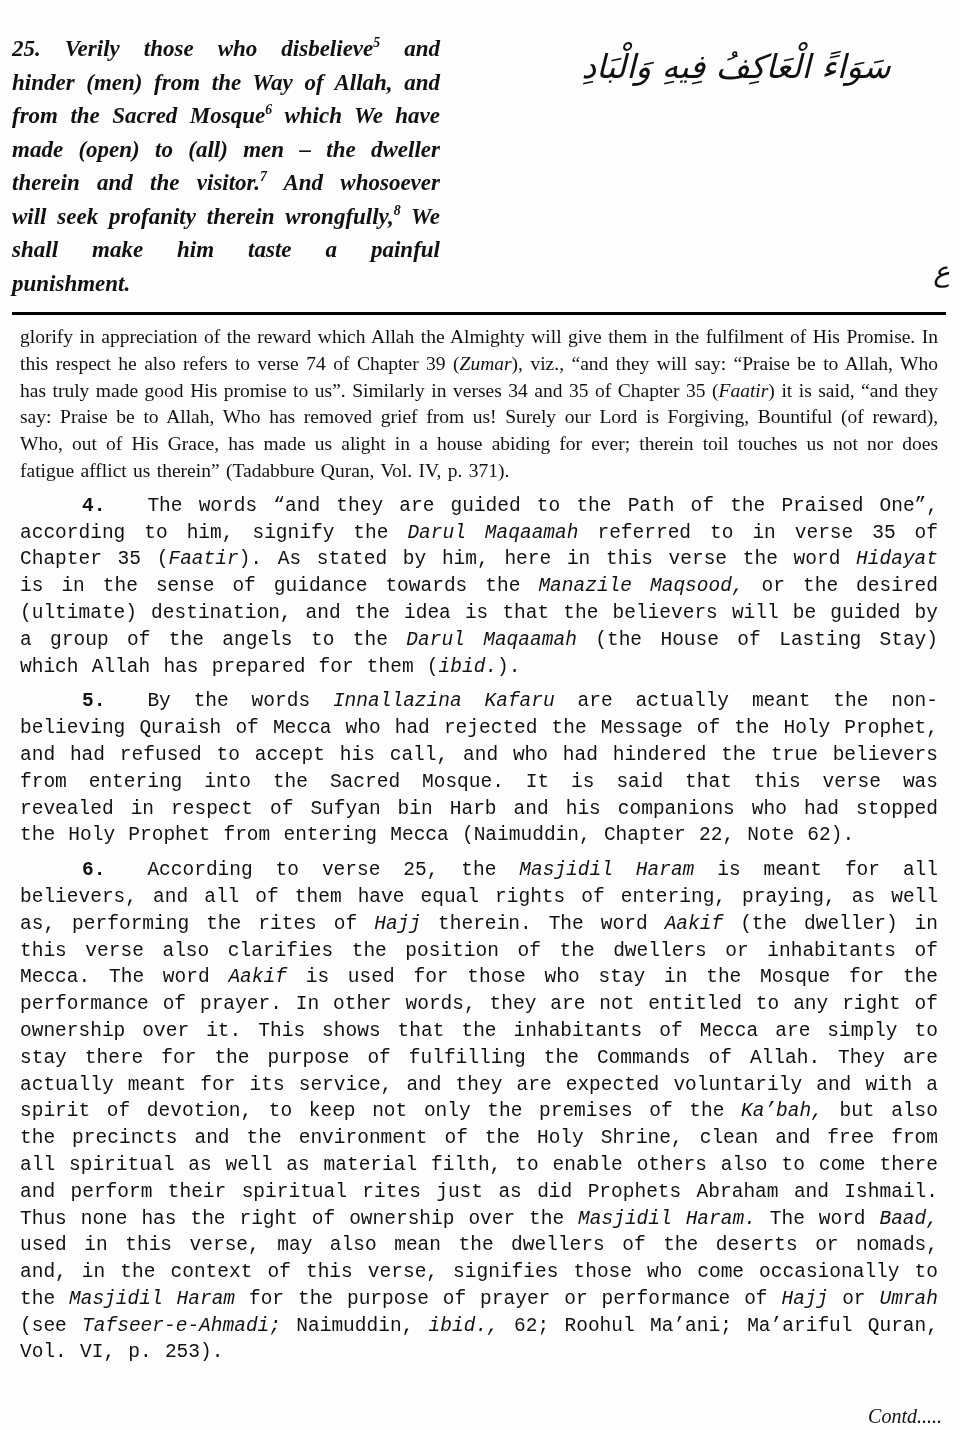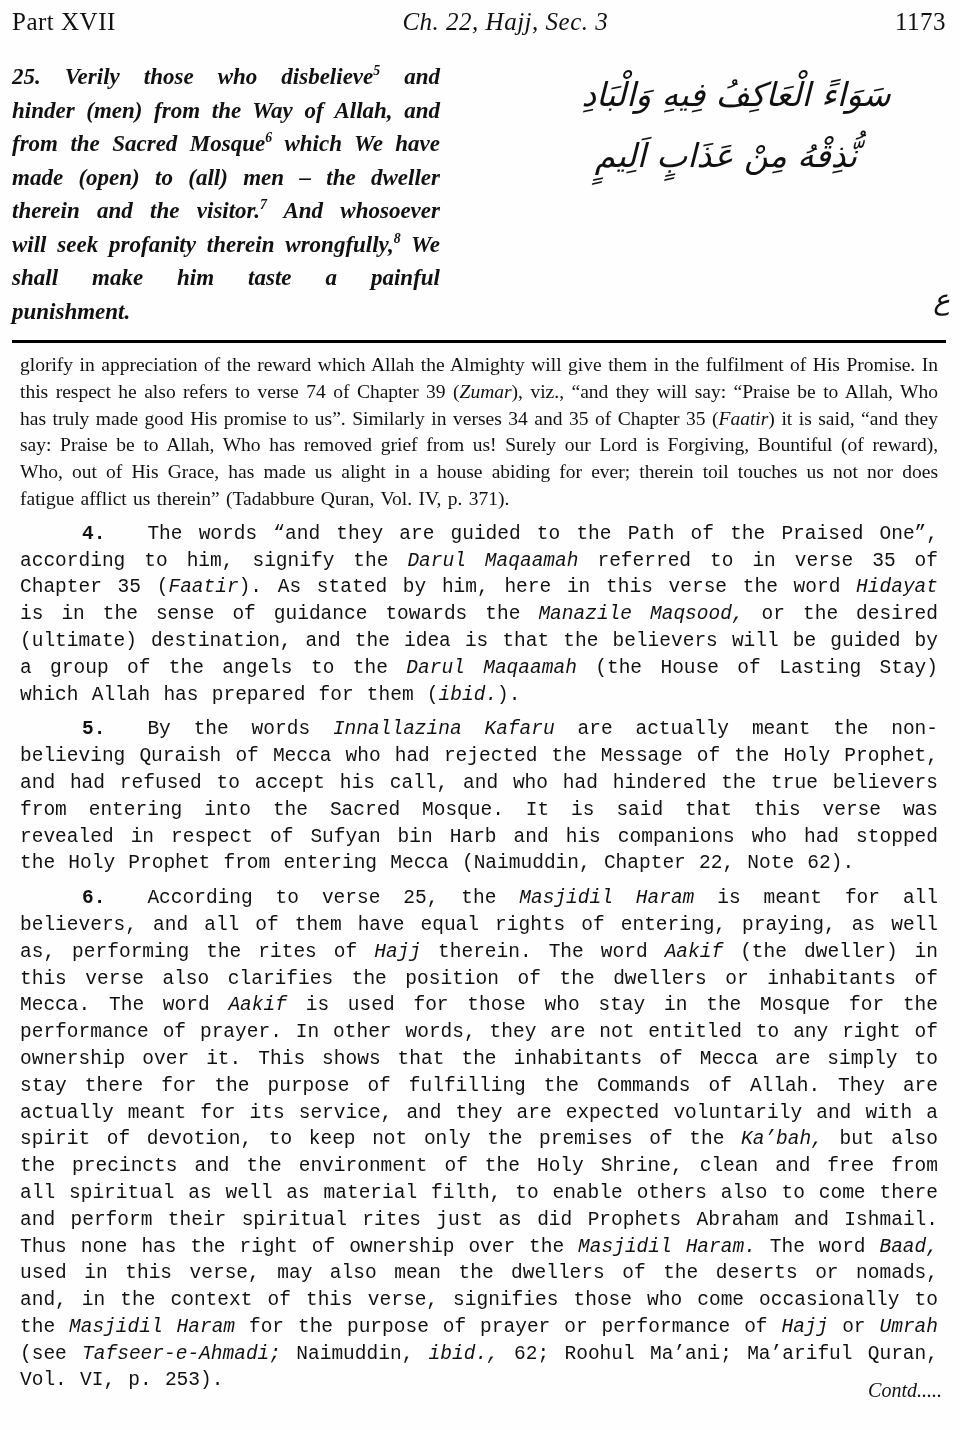--- a/index.html
+++ b/index.html
@@ -69,42 +69,36 @@
     text-align: justify;
     word-spacing: 1.5px;
   }
   .commentary p { margin: 8px; }
   .commentary p.indented { text-indent: 62px; font-family: Liberation Mono, monospace; }
   .note-number { font-weight: bold; padding-right: 42px; }
   .it { font-style: italic; }
   .footer {
     position: absolute;
     right: 18px;
-    bottom: 28px;
+    bottom: 2px;
     font-style: italic;
     font-size: 20px;
   }
 </style>
 </head>
 <body>
 
 <div class="page">
 
-  <div class="header">
-    <span>Part XVII</span>
-    <span class="hdr-center">Ch. 22, Hajj, Sec. 3</span>
-    <span>1173</span>
-  </div>
 
   <div class="verse-row">
     <div class="verse-english"><span>25.  Verily those who disbelieve</span><sup>5</sup><span> and hinder (men) from the Way of Allah, and from the Sacred Mosque</span><sup>6</sup><span> which We have made (open) to (all) men – the dweller therein and the visitor.</span><sup>7</sup><span> And whosoever will seek profanity therein wrongfully,</span><sup>8</sup><span> We shall make him taste a painful punishment.</span></div>
     <div class="verse-arabic">
       <div class="arabic-lines">
           <div class="arabic-line line-4">سَوَاءً الْعَاكِفُ فِيهِ وَالْبَادِ</div>
-          <div class="arabic-line line-6">نُّذِقْهُ مِنْ عَذَابٍ اَلِيمٍ</div>
         </div>
       <span class="ruku">ع</span>
     </div>
   </div>
 
   <div class="rule"></div>
 
   <div class="commentary">
       <p class=""><span>glorify in appreciation of the reward which Allah the Almighty will give them in the fulfilment of His Promise. In this respect he also refers to verse 74 of Chapter 39 (</span><span class="it">Zumar</span><span>), viz., “and they will say: “Praise be to Allah, Who has truly made good His promise to us”. Similarly in verses 34 and 35 of Chapter 35 (</span><span class="it">Faatir</span><span>) it is said, “and they say: Praise be to Allah, Who has removed grief from us! Surely our Lord is Forgiving, Bountiful (of reward), Who, out of His Grace, has made us alight in a house abiding for ever; therein toil touches us not nor does fatigue afflict us therein” (Tadabbure Quran, Vol. IV, p. 371).</span></p>
       <p class="indented"><span class="note-number">4.</span><span>The words “and they are guided to the Path of the Praised One”, according to him, signify the </span><span class="it">Darul Maqaamah</span><span> referred to in verse 35 of Chapter 35 (</span><span class="it">Faatir</span><span>). As stated by him, here in this verse the word </span><span class="it">Hidayat</span><span> is in the sense of guidance towards the </span><span class="it">Manazile Maqsood,</span><span> or the desired (ultimate) destination, and the idea is that the believers will be guided by a group of the angels to the </span><span class="it">Darul Maqaamah</span><span> (the House of Lasting Stay) which Allah has prepared for them (</span><span class="it">ibid.</span><span>).</span></p>

